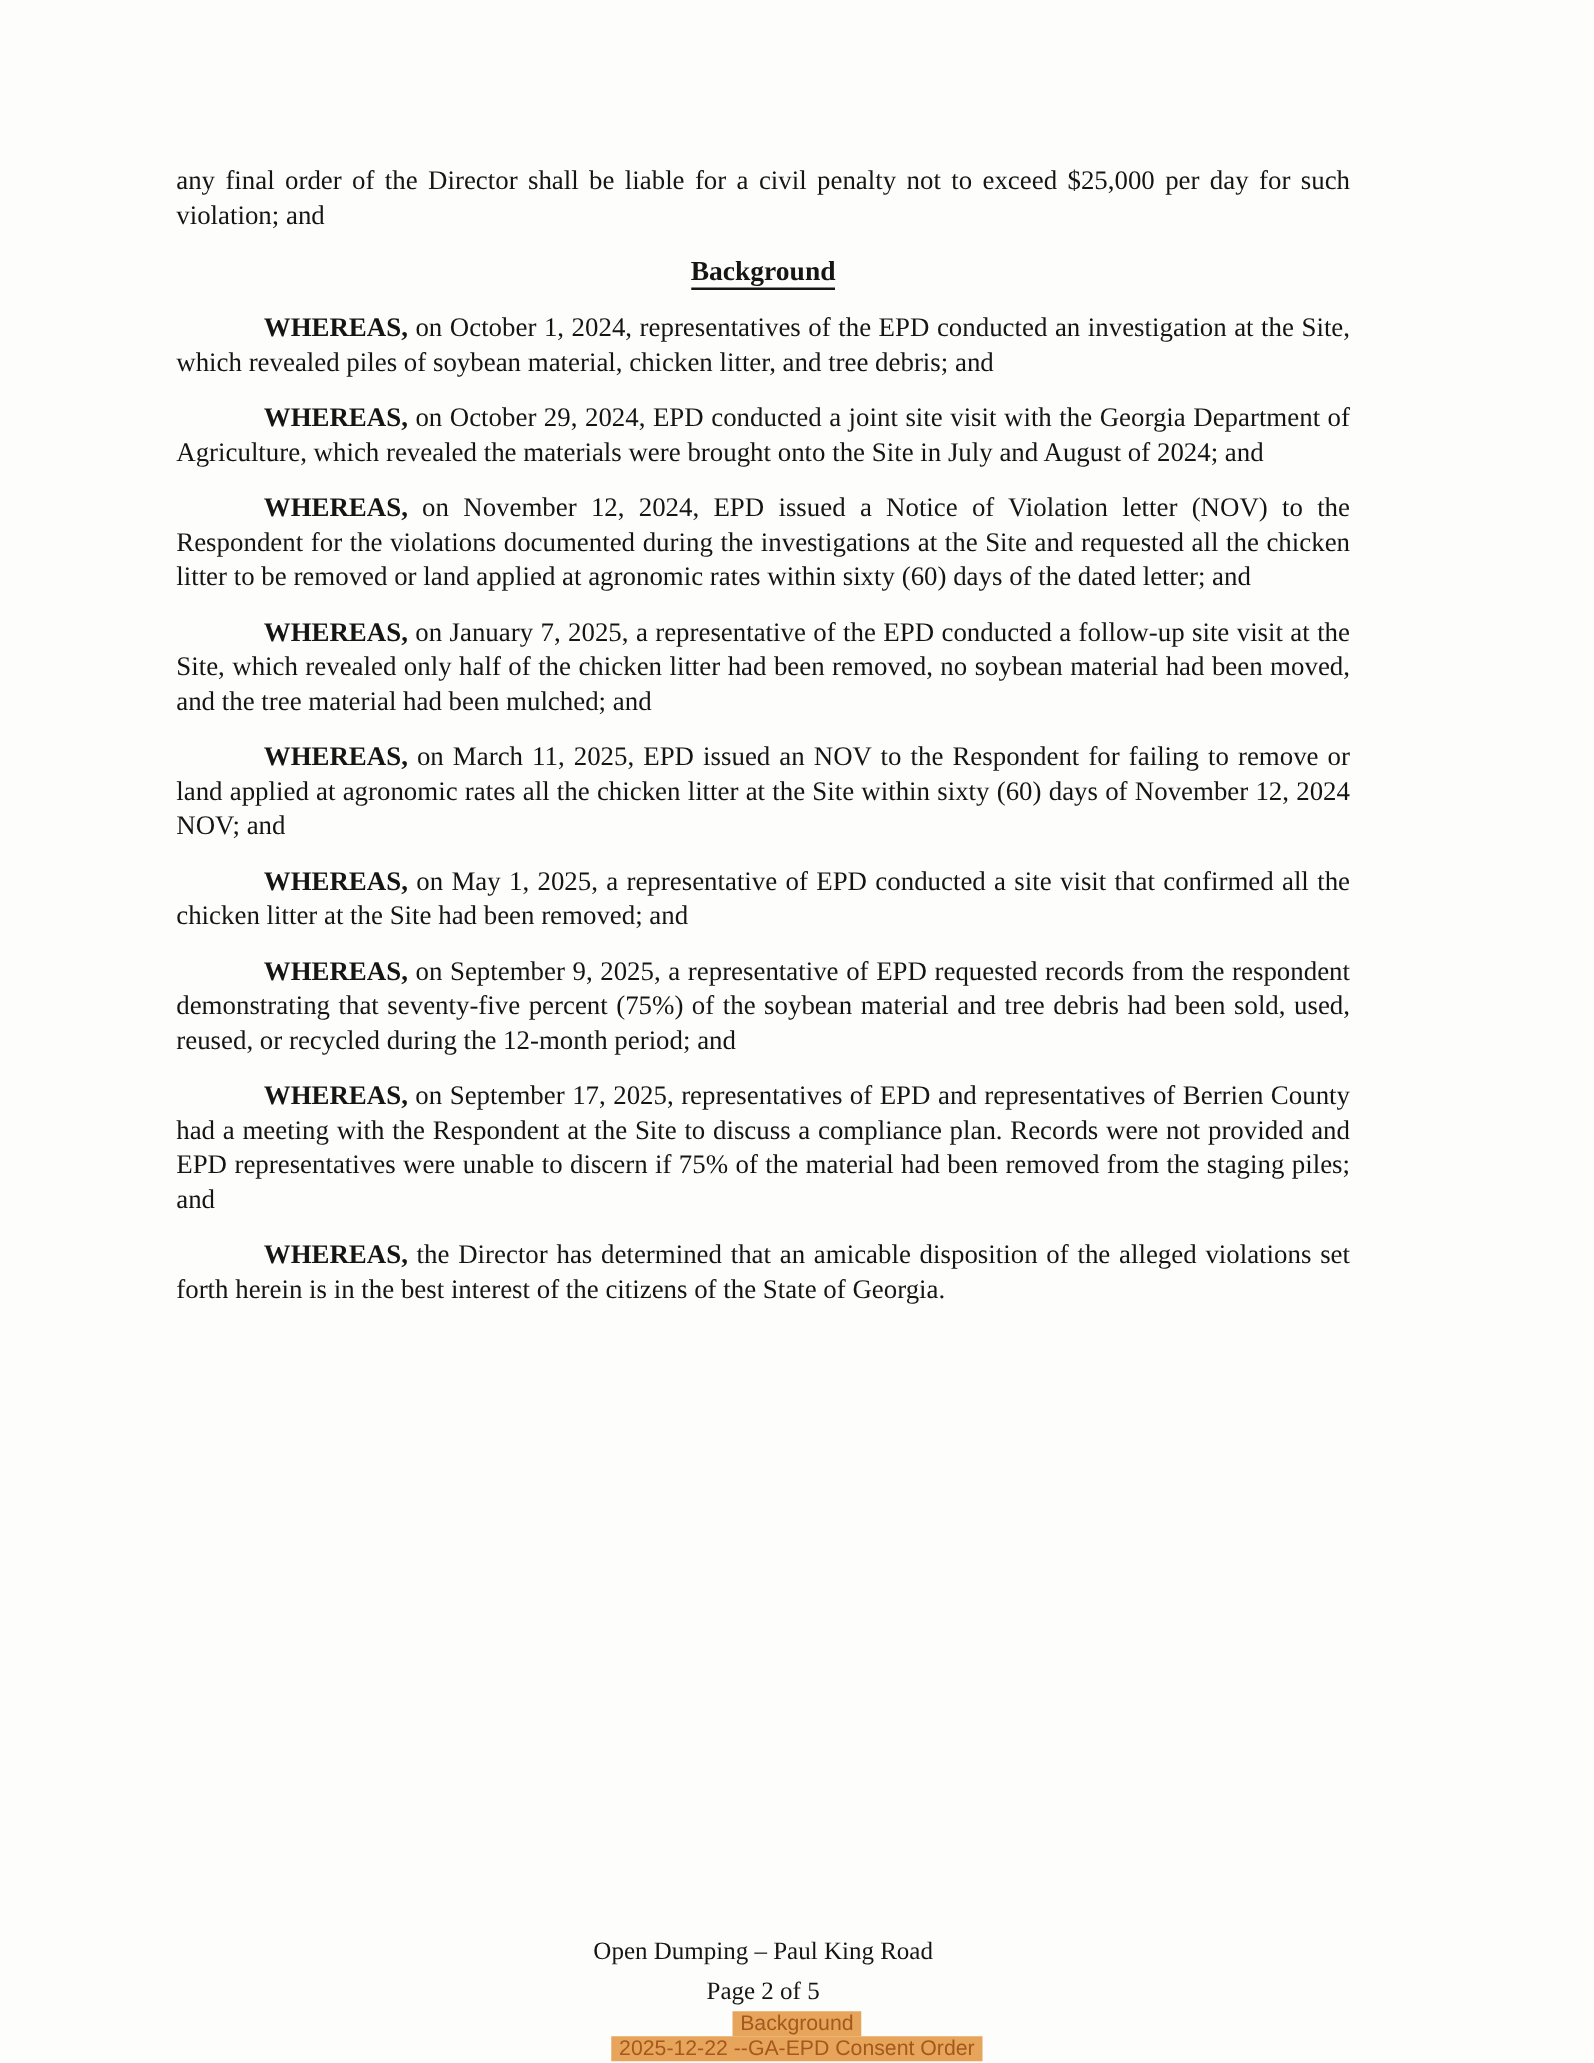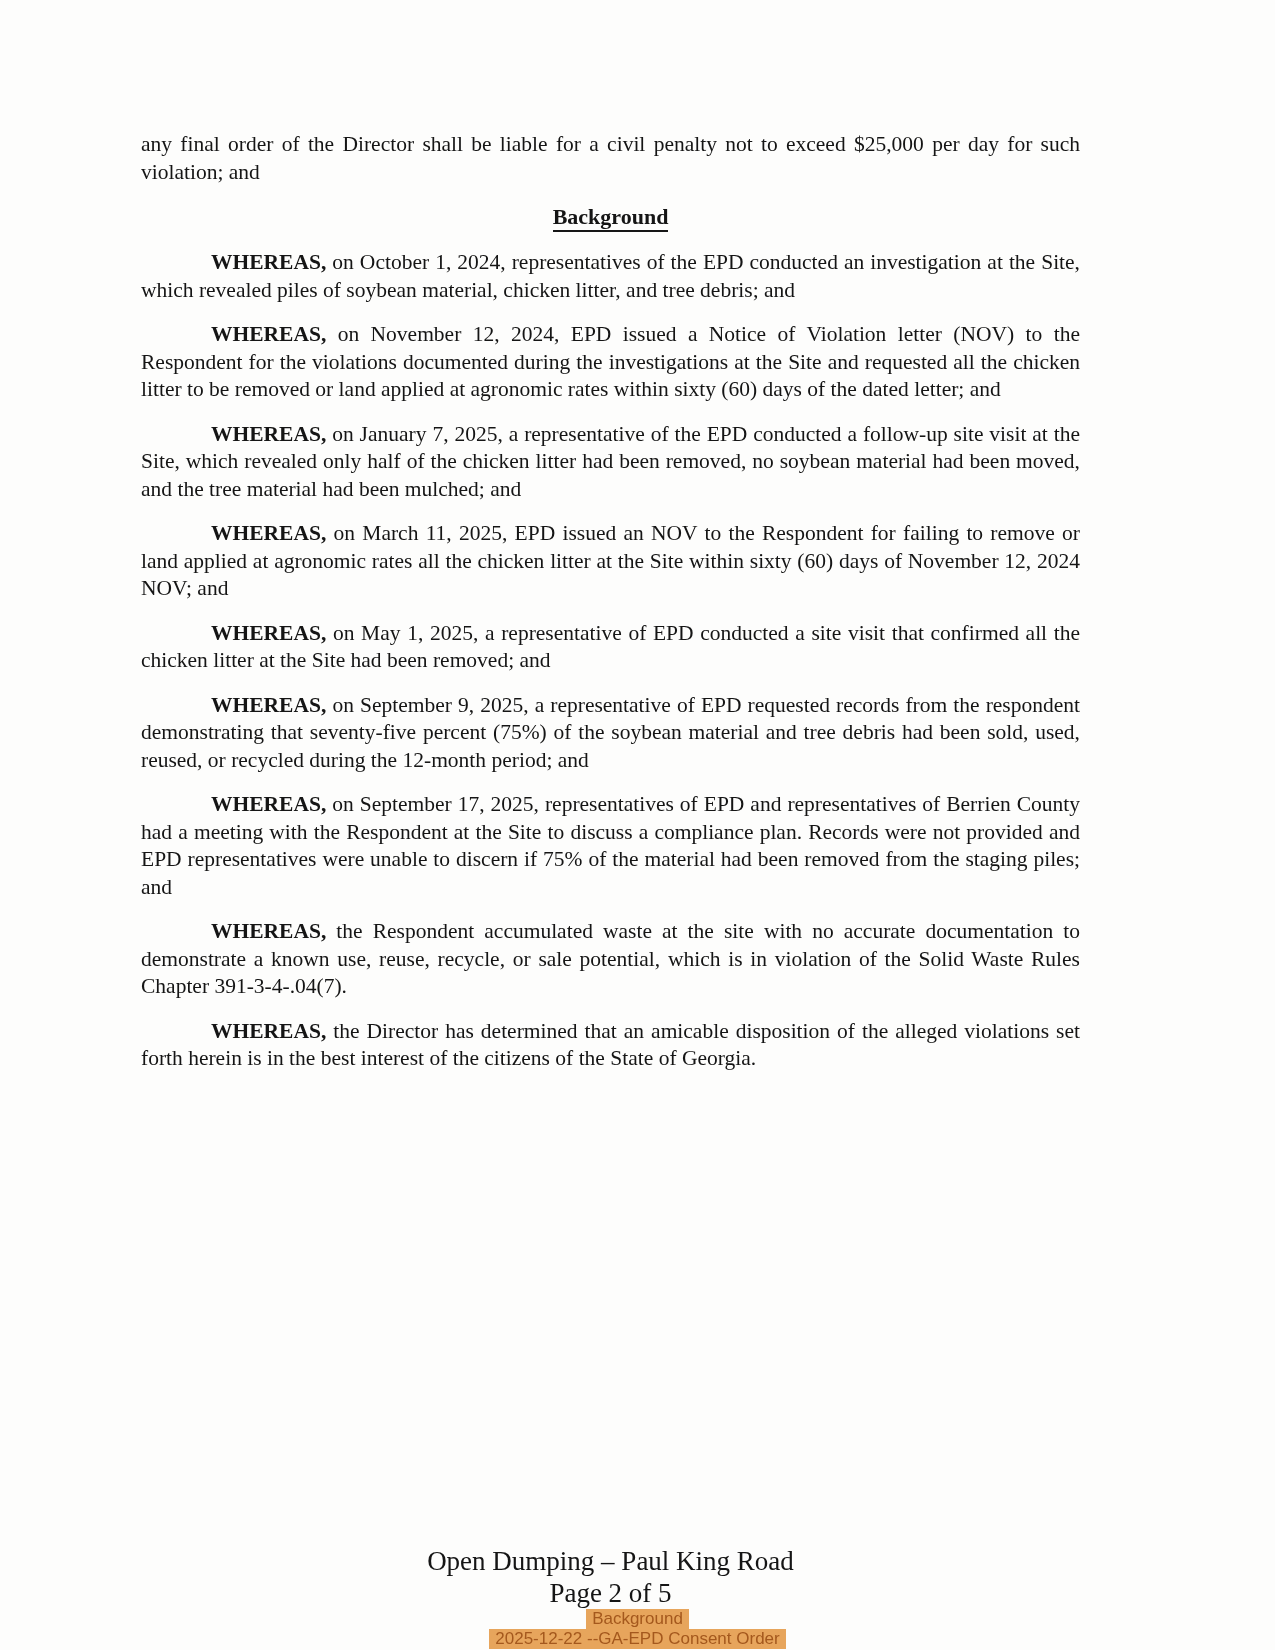--- a/index.html
+++ b/index.html
@@ -37,21 +37,21 @@
   }
   .heading .hu {
     border-bottom: 2px solid #161616;
     padding-bottom: 1px;
   }
   .footer {
     position: absolute;
     left: 141px; top: 1545px;
     width: 939px;
     text-align: center;
-    font-size: 27px;
+    font-size: 20px;
     line-height: 32px;
   }
   .annots {
     position: absolute;
     left: 0; top: 1609px;
     width: 1275px;
     text-align: center;
     font-family: "Liberation Sans", "DejaVu Sans", sans-serif;
     font-size: 17px;
     line-height: 20px;
@@ -72,36 +72,36 @@
 
   <div class="content">
 
     <p class="para no-indent"><span>any final order of the Director shall be liable for a civil penalty not to exceed $25,000 per day for such violation; and</span></p>
 
     <p class="heading"><span class="hu">Background</span></p>
 
 
     <p class="para"><b class="lead">WHEREAS,</b><span> on October 1, 2024, representatives of the EPD conducted an investigation at the Site, which revealed piles of soybean material, chicken litter, and tree debris; and</span></p>
 
+    <p class="para"><b class="lead">WHEREAS,</b><span> on October 29, 2024, EPD conducted a joint site visit with the Georgia Department of Agriculture, which revealed the materials were brought onto the Site in July and August of 2024; and</span></p>
 
     <p class="para"><b class="lead">WHEREAS,</b><span> on November 12, 2024, EPD issued a Notice of Violation letter (NOV) to the Respondent for the violations documented during the investigations at the Site and requested all the chicken litter to be removed or land applied at agronomic rates within sixty (60) days of the dated letter; and</span></p>
 
     <p class="para"><b class="lead">WHEREAS,</b><span> on January 7, 2025, a representative of the EPD conducted a follow-up site visit at the Site, which revealed only half of the chicken litter had been removed, no soybean material had been moved, and the tree material had been mulched; and</span></p>
 
     <p class="para"><b class="lead">WHEREAS,</b><span> on March 11, 2025, EPD issued an NOV to the Respondent for failing to remove or land applied at agronomic rates all the chicken litter at the Site within sixty (60) days of November 12, 2024 NOV; and</span></p>
 
     <p class="para"><b class="lead">WHEREAS,</b><span> on May 1, 2025, a representative of EPD conducted a site visit that confirmed all the chicken litter at the Site had been removed; and</span></p>
 
     <p class="para"><b class="lead">WHEREAS,</b><span> on September 9, 2025, a representative of EPD requested records from the respondent demonstrating that seventy-five percent (75%) of the soybean material and tree debris had been sold, used, reused, or recycled during the 12-month period; and</span></p>
 
     <p class="para"><b class="lead">WHEREAS,</b><span> on September 17, 2025, representatives of EPD and representatives of Berrien County had a meeting with the Respondent at the Site to discuss a compliance plan. Records were not provided and EPD representatives were unable to discern if 75% of the material had been removed from the staging piles; and</span></p>
 
 
 
-    <p class="para"><b class="lead">WHEREAS,</b><span> the Respondent accumulated waste at the site with no accurate documentation to demonstrate a known use, reuse, recycle, or sale potential, which is in violation of the Solid Waste Rules Chapter 391-3-4-.04(7).</span></p>
 
 
     <p class="para"><b class="lead">WHEREAS,</b><span> the Director has determined that an amicable disposition of the alleged violations set forth herein is in the best interest of the citizens of the State of Georgia.</span></p>
 
   </div>
 
   <div class="footer">
     <div>Open Dumping – Paul King Road</div>
     <div>Page 2 of 5</div>
   </div>

